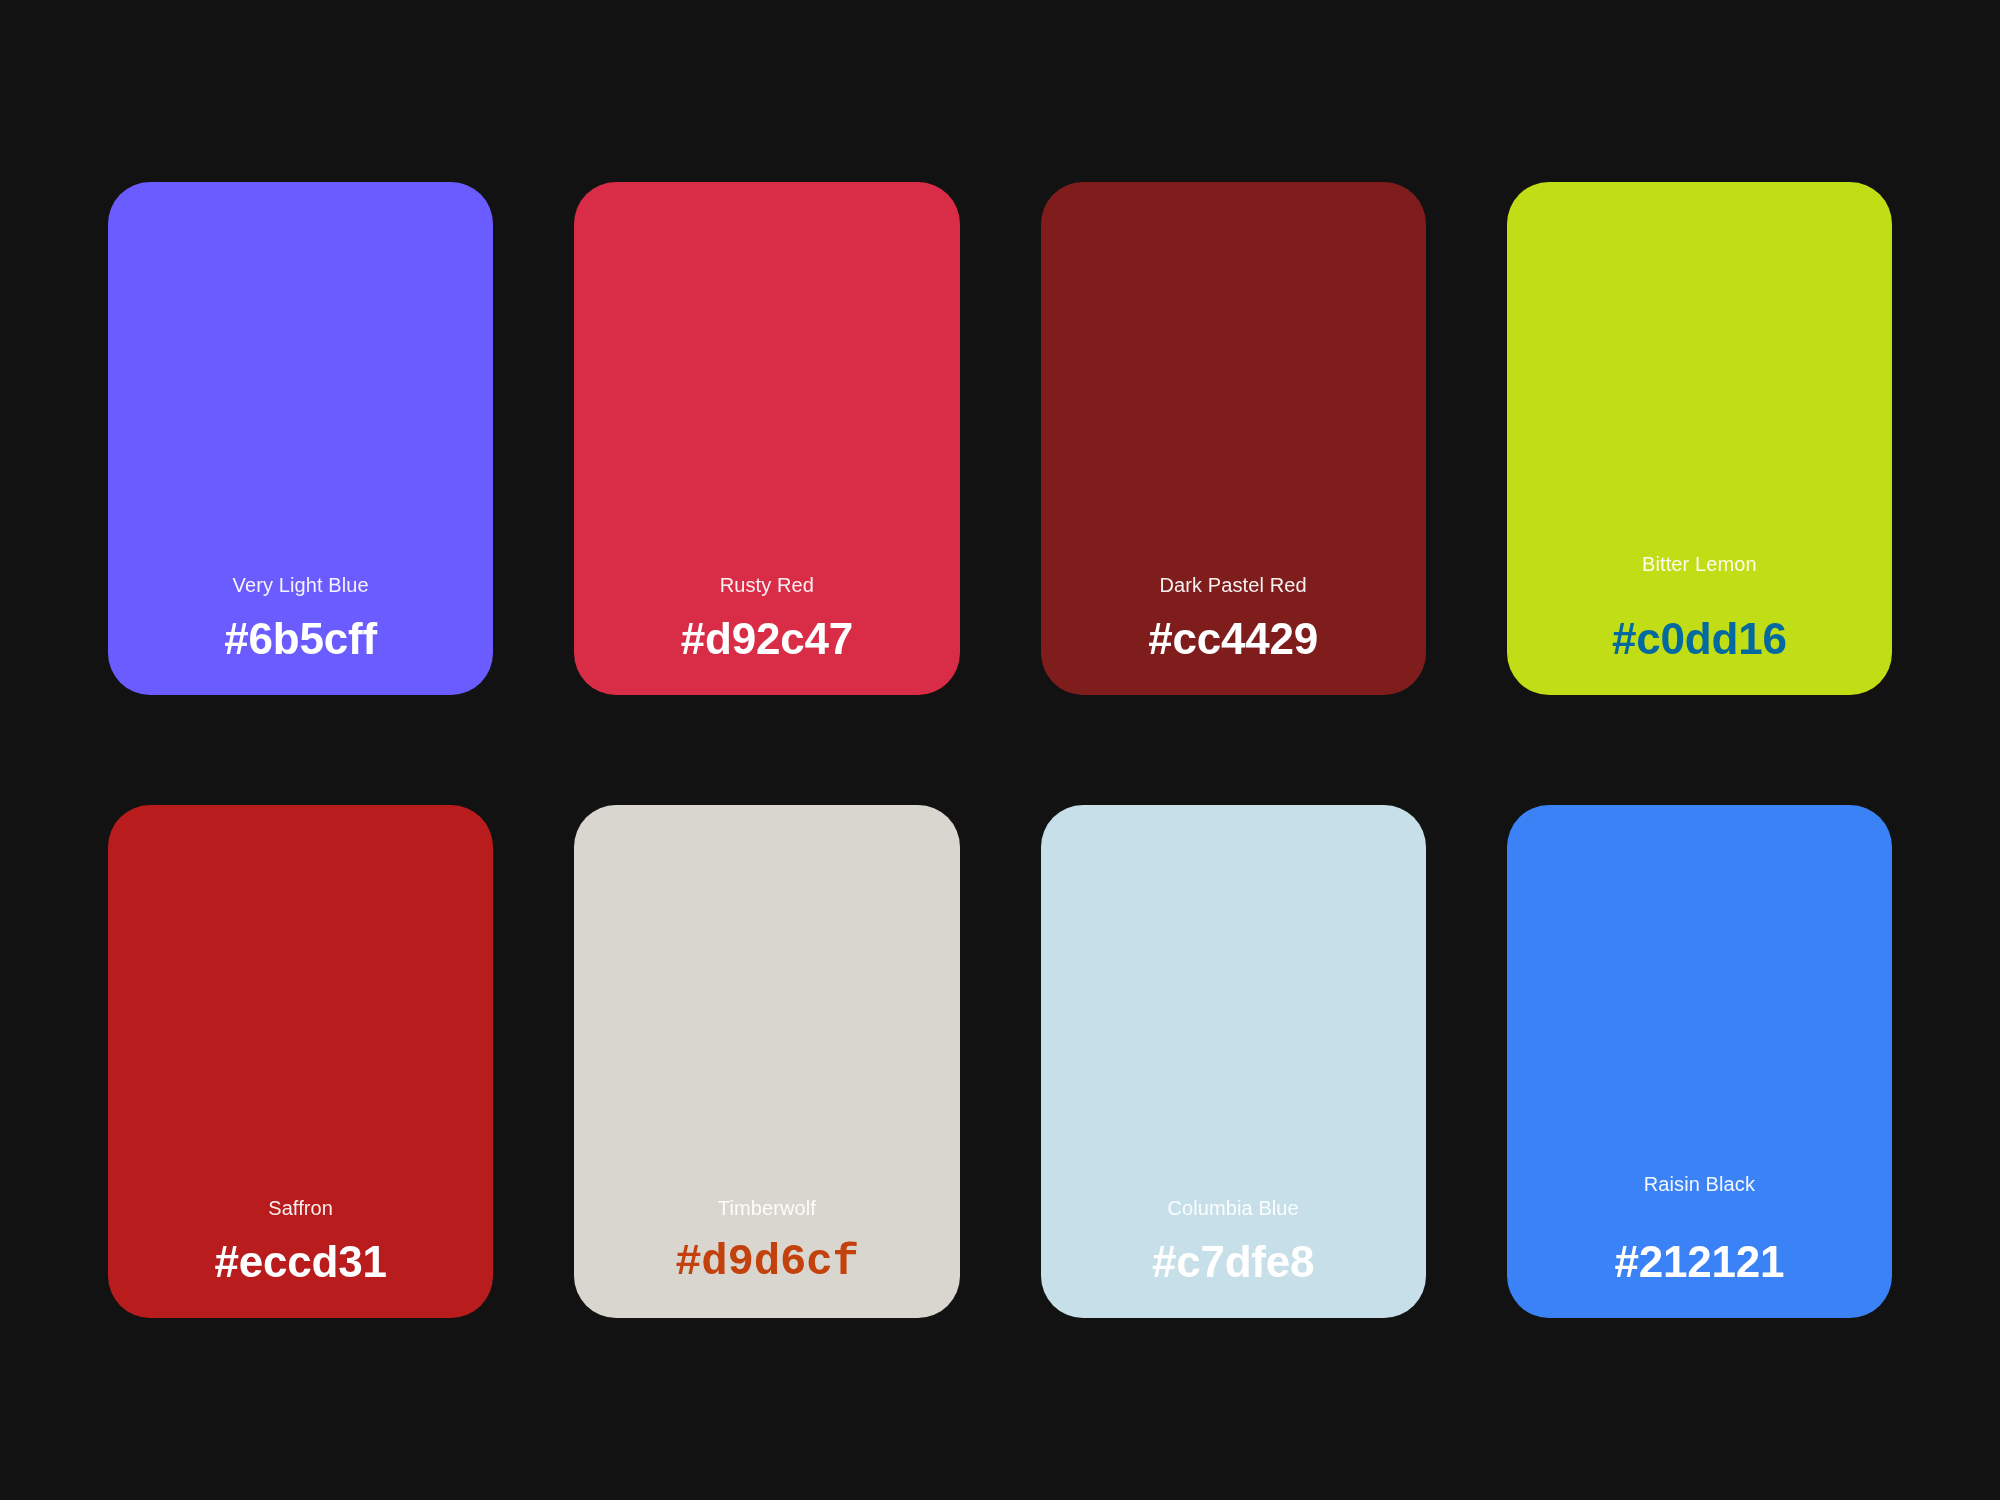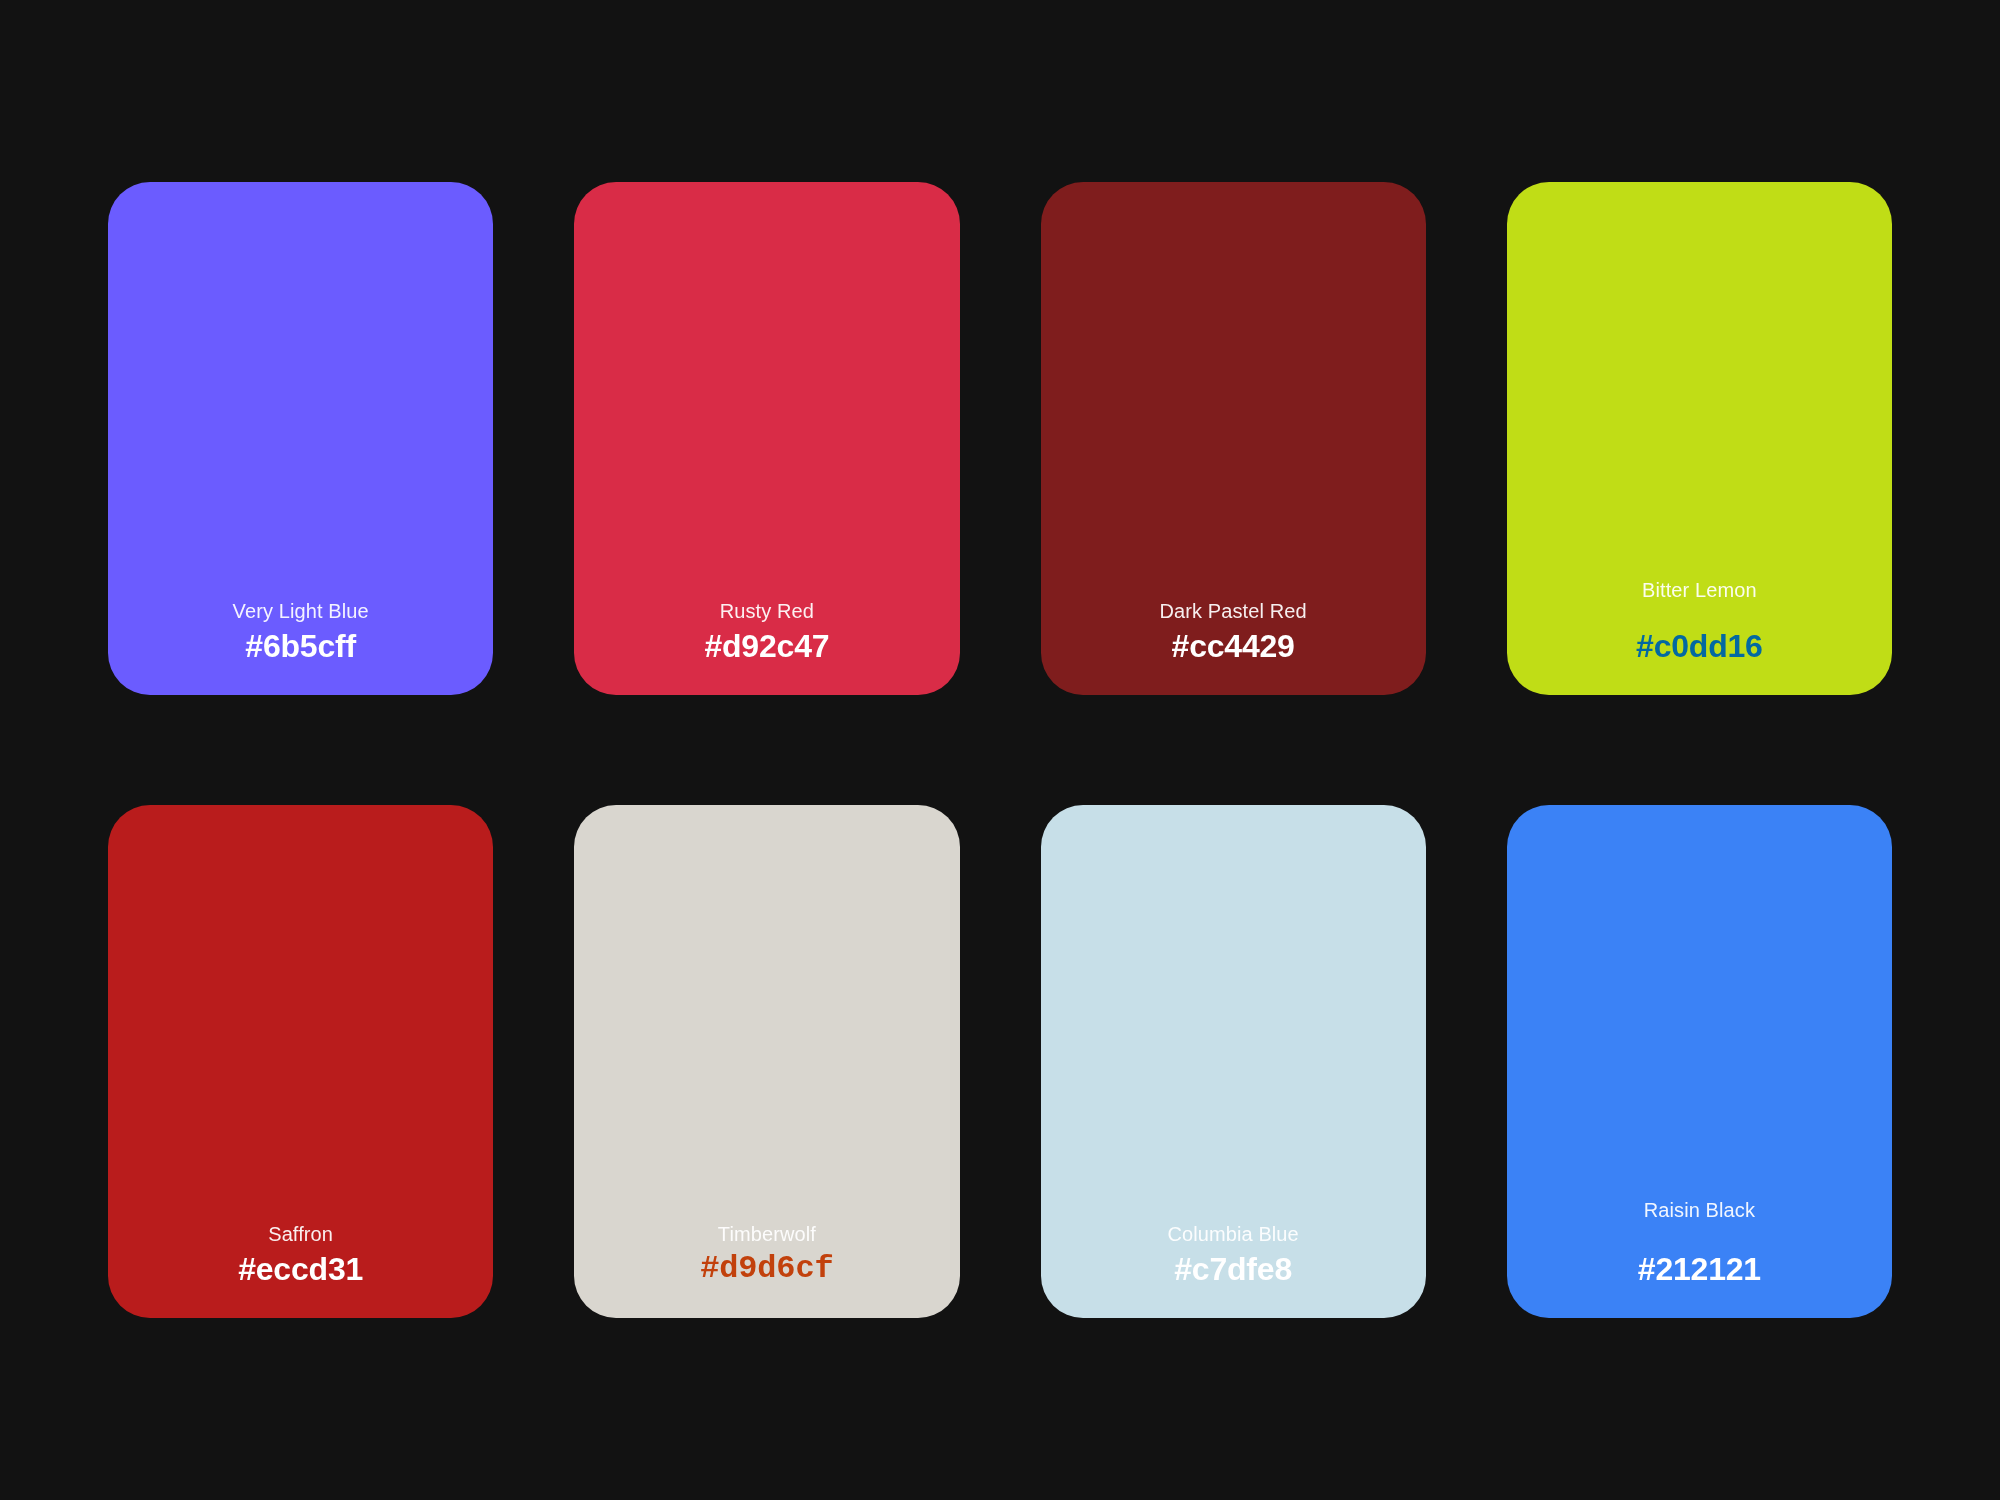--- a/index.html
+++ b/index.html
@@ -49,28 +49,28 @@
     font-size: 20px;
     font-weight: 400;
     line-height: 1.25;
     letter-spacing: 0.1px;
     color: rgba(255, 255, 255, 0.93);
     text-align: center;
     white-space: nowrap;
   }
 
   .swatch-hex {
-    font-size: 32px;
+    font-size: 44px;
     font-weight: 700;
     line-height: 1.28;
     letter-spacing: -0.2px;
     color: #ffffff;
     text-align: right;
     white-space: nowrap;
-    margin-top: 2px;
+    margin-top: 13px;
   }
 </style>
 </head>
 <body style="background-color: rgb(18, 18, 18);">
 
 <div class="palette-board">
 
   <div class="palette-row">
 
     <div class="swatch-card" style="background-color: rgb(107, 92, 255);">

